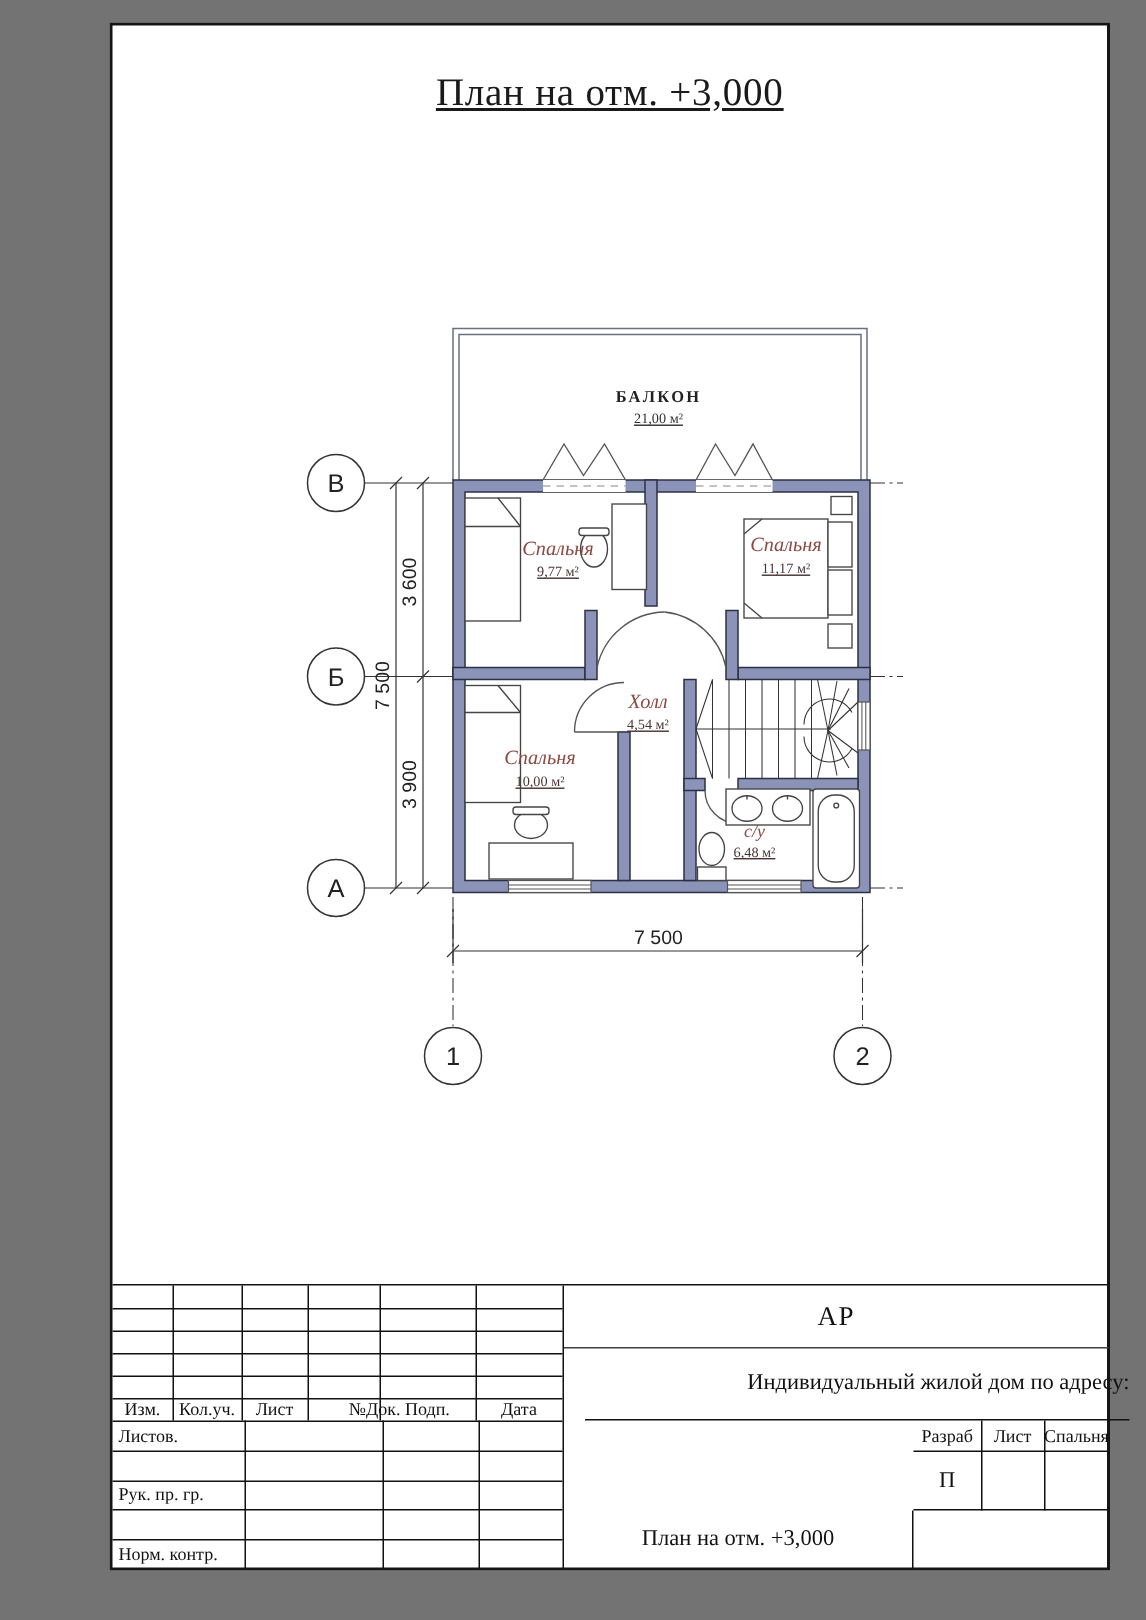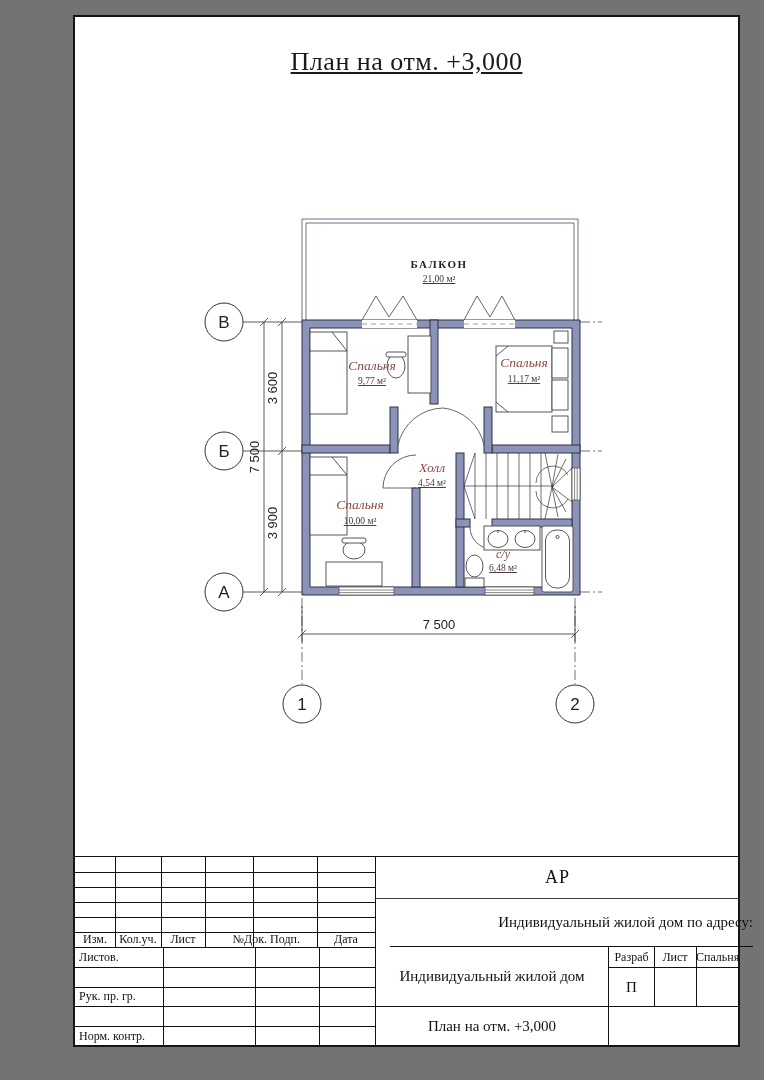--- a/index.html
+++ b/index.html
@@ -262,23 +262,20 @@
       </div>
 
       <div class="tb-right">
         <div class="abs center-flex" style="left:0;top:0;width:363px;height:42px;border-bottom:1px solid #404040;">
           <span class="big" style="font-size:18px;letter-spacing:1px;">АР</span>
         </div>
         <div class="abs center-flex" style="left:14px;top:42px;width:363px;height:48px;border-bottom:1.5px solid #111;justify-content:flex-end;">
           <span style="font-size:15px;">Индивидуальный жилой дом по адресу:</span>
         </div>
 
-        <div class="abs center-flex" style="left:0;top:90px;width:233px;height:60px;border-right:1px solid #111;border-bottom:1px solid #111;">
-          <span style="font-size:15px;">Индивидуальный жилой дом</span>
-        </div>
         <div class="abs" style="left:233px;top:90px;width:130px;height:60px;border-bottom:1px solid #111;">
           <div class="hl" style="top:20px;width:130px;"></div>
           <div class="vl" style="left:45px;top:0;height:60px;"></div>
           <div class="vl" style="left:87px;top:0;height:60px;"></div>
           <span class="abs" style="left:0;top:0;width:45px;height:20px;line-height:20px;text-align:center;font-size:12px;">Разраб</span>
           <span class="abs" style="left:45px;top:0;width:42px;height:20px;line-height:20px;text-align:center;font-size:12px;">Лист</span>
           <span class="abs" style="left:87px;top:0;width:43px;height:20px;line-height:20px;text-align:center;font-size:12px;">Спальня</span>
           <span class="abs" style="left:0;top:20px;width:45px;height:40px;line-height:40px;text-align:center;font-size:15px;">П</span>
         </div>
 

